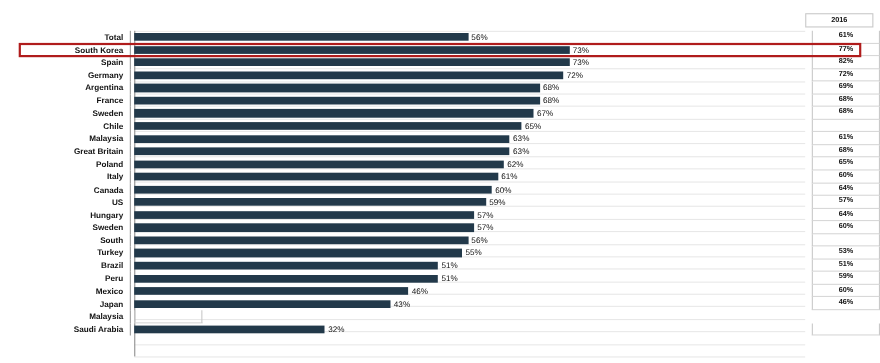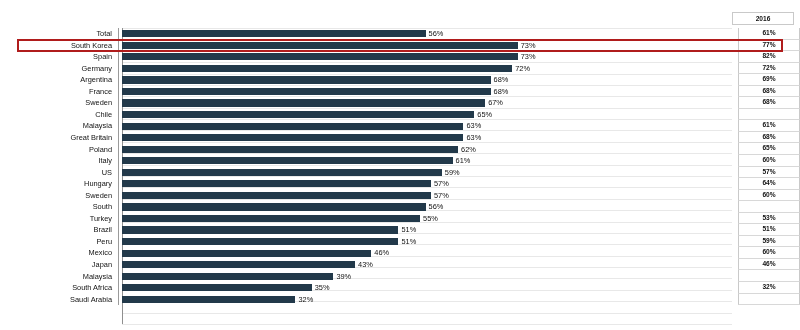--- a/index.html
+++ b/index.html
@@ -45,21 +45,21 @@
     box-sizing: border-box;
   }
   .cat-label {
     width: 118px;
     min-width: 118px;
     text-align: right;
     padding-right: 6px;
     box-sizing: border-box;
     font-size: 7.4px;
     color: #111111;
-    font-weight: normal;
+    font-weight: bold;
     white-space: nowrap;
     line-height: 1;
   }
   .axis-tick {
     width: 4px;
     min-width: 4px;
     height: 100%;
     border-left: 1px solid #9a9a9a;
     box-sizing: border-box;
   }
@@ -295,20 +295,29 @@
         <div class="row">
           <div class="cat-label">Italy</div>
           <div class="axis-tick"></div>
           <div class="bar-area">
             <div class="bar" style="width: 330.62px;"></div>
             <div class="bar-value">61%</div>
           </div>
           <div class="right-cell">60%</div>
         </div>
         <div class="row">
+          <div class="cat-label">Canada</div>
+          <div class="axis-tick"></div>
+          <div class="bar-area">
+            <div class="bar" style="width: 325.2px;"></div>
+            <div class="bar-value">60%</div>
+          </div>
+          <div class="right-cell">64%</div>
+        </div>
+        <div class="row">
           <div class="cat-label">US</div>
           <div class="axis-tick"></div>
           <div class="bar-area">
             <div class="bar" style="width: 319.78px;"></div>
             <div class="bar-value">59%</div>
           </div>
           <div class="right-cell">57%</div>
         </div>
         <div class="row">
           <div class="cat-label">Hungary</div>
@@ -378,34 +387,21 @@
           <div class="axis-tick"></div>
           <div class="bar-area">
             <div class="bar" style="width: 233.06px;"></div>
             <div class="bar-value">43%</div>
           </div>
           <div class="right-cell">46%</div>
         </div>
         <div class="row">
           <div class="cat-label">Malaysia</div>
           <div class="axis-tick"></div>
-          <div class="bar-area">
-            <div class="bar" style="width: 211.38px;"></div>
-            <div class="bar-value">39%</div>
-          </div>
           <div class="right-cell"></div>
-        </div>
-        <div class="row">
-          <div class="cat-label">South Africa</div>
-          <div class="axis-tick"></div>
-          <div class="bar-area">
-            <div class="bar" style="width: 189.7px;"></div>
-            <div class="bar-value">35%</div>
-          </div>
-          <div class="right-cell">32%</div>
         </div>
         <div class="row">
           <div class="cat-label">Saudi Arabia</div>
           <div class="axis-tick"></div>
           <div class="bar-area">
             <div class="bar" style="width: 173.44px;"></div>
             <div class="bar-value">32%</div>
           </div>
           <div class="right-cell"></div>
         </div>

